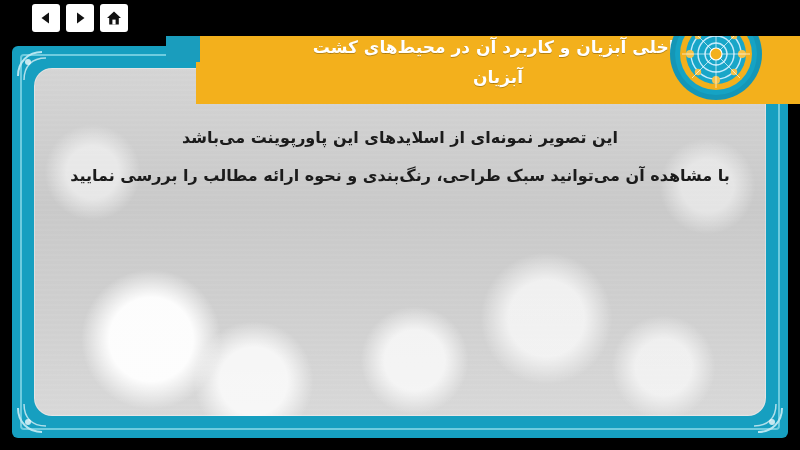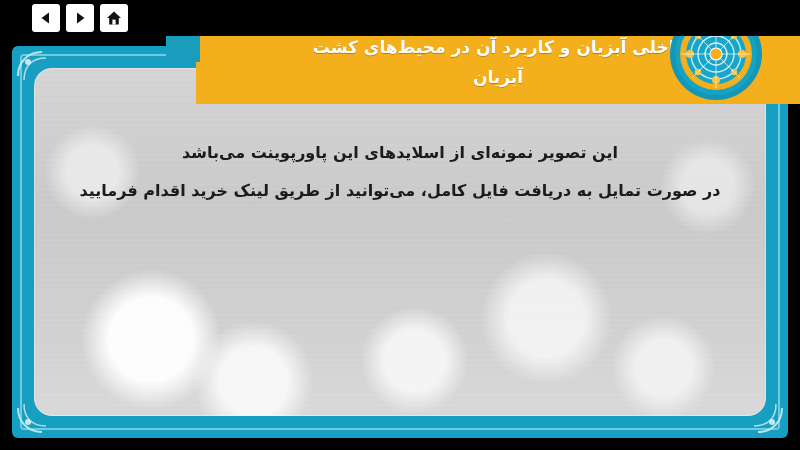--- a/index.html
+++ b/index.html
@@ -149,21 +149,21 @@
     position: absolute;
     left: 668px; top: 6px;
     width: 96px;
     height: 96px;
     z-index: 30;
   }
 
   
   #body-text {
     position: absolute;
-    left: 44px; top: 136px;
+    left: 44px; top: 121px;
     width: 712px;
     direction: rtl;
     text-align: center;
     color: #1b1b1b;
     font-size: 16px;
     line-height: 34px;
     z-index: 25;
   }
   #body-text p {
     margin: 0 0 4px 0;
@@ -250,21 +250,21 @@
         <line x1="48" y1="14" x2="48" y2="82"></line>
         <line x1="14" y1="48" x2="82" y2="48"></line>
         <line x1="24" y1="24" x2="72" y2="72"></line>
         <line x1="72" y1="24" x2="24" y2="72"></line>
       </g>
       <circle cx="48" cy="48" r="6" fill="#f3b01c" stroke="#ffffff" stroke-width="1.2"></circle>
     </svg>
 
     <div id="body-text">
       <p>این تصویر نمونه‌ای از اسلایدهای این پاورپوینت می‌باشد</p>
-      <p>در صورت تمایل به دریافت فایل کامل، می‌توانید از طریق لینک خرید اقدام فرمایید</p>
+      <p>با مشاهده آن می‌توانید سبک طراحی، رنگ‌بندی و نحوه ارائه مطالب را بررسی نمایید</p>
     </div>
   </div>
 
   <div id="topbar">
     <div class="navbtn" id="nav-prev">
       <svg width="14" height="14" viewBox="0 0 14 14">
         <polygon points="10,1.5 10,12.5 2.5,7" fill="#111111"></polygon>
       </svg>
     </div>
     <div class="navbtn" id="nav-next">

